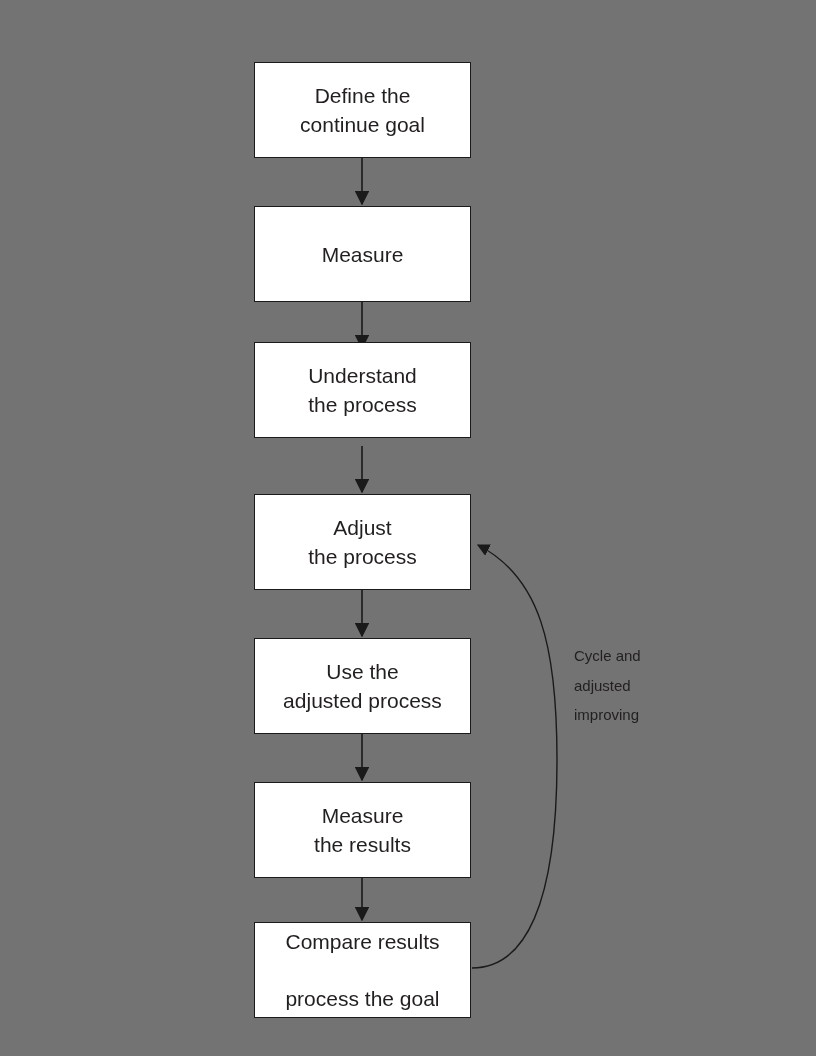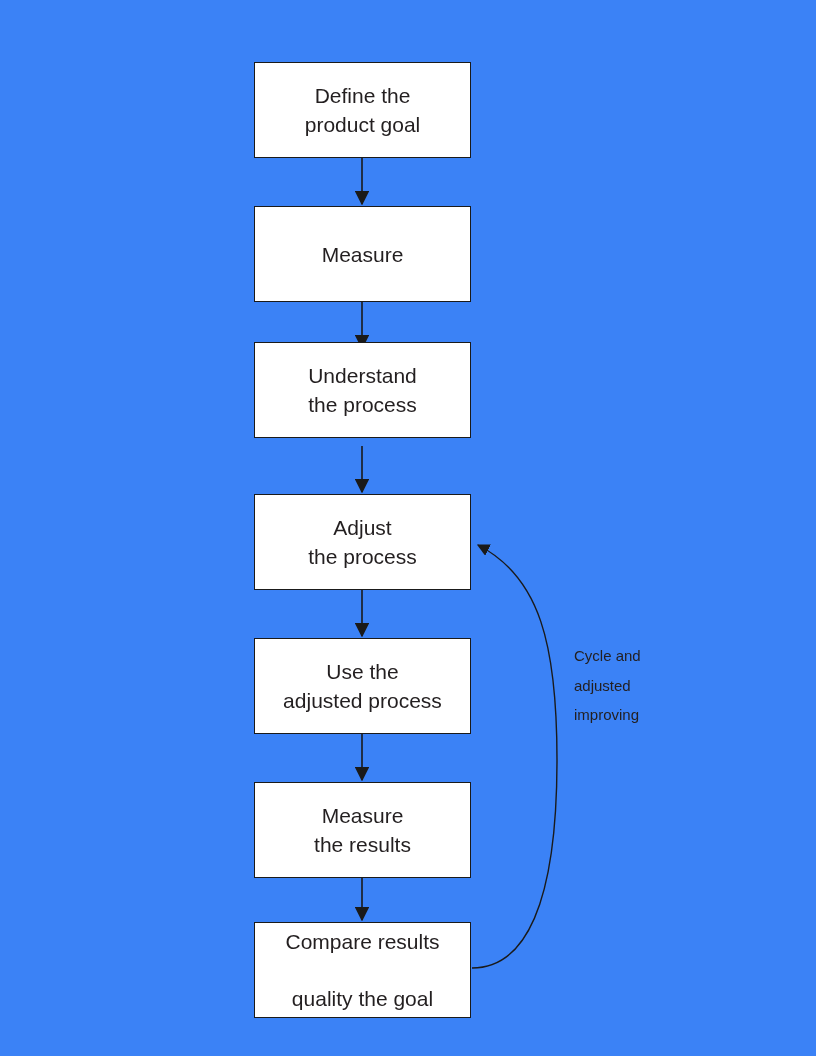--- a/index.html
+++ b/index.html
@@ -4,21 +4,21 @@
 <style>
   html, body {
     margin: 0;
     padding: 0;
     background: #ffffff;
   }
   .canvas {
     position: relative;
     width: 816px;
     height: 1056px;
-    background: #3b82f6;
+    background: #737373;
     font-family: "Liberation Sans", sans-serif;
     color: #231f20;
     overflow: hidden;
   }
   .connector-layer {
     position: absolute;
     left: 0;
     top: 0;
     width: 816px;
     height: 1056px;
@@ -73,21 +73,21 @@
     <line x1="362" y1="446" x2="362" y2="492" stroke="#1a1a1a" stroke-width="1.6" marker-end="url(#arrowhead)"></line>
     <line x1="362" y1="590" x2="362" y2="636" stroke="#1a1a1a" stroke-width="1.6" marker-end="url(#arrowhead)"></line>
     <line x1="362" y1="734" x2="362" y2="780" stroke="#1a1a1a" stroke-width="1.6" marker-end="url(#arrowhead)"></line>
     <line x1="362" y1="878" x2="362" y2="920" stroke="#1a1a1a" stroke-width="1.6" marker-end="url(#arrowhead)"></line>
 
     <path d="M 472 968 C 525 968 557 905 557 760 C 557 645 540 577 478 545" fill="none" stroke="#1a1a1a" stroke-width="1.4" marker-end="url(#arrowhead)"></path>
   </svg>
 
   <div class="step-box b0">
     <div>Define the</div>
-    <div>product goal</div>
+    <div>continue goal</div>
   </div>
 
   <div class="step-box b1">
     <div>Measure</div>
   </div>
 
   <div class="step-box b2">
     <div>Understand</div>
     <div>the process</div>
   </div>
@@ -102,21 +102,21 @@
     <div>adjusted process</div>
   </div>
 
   <div class="step-box b5">
     <div>Measure</div>
     <div>the results</div>
   </div>
 
   <div class="step-box b6">
     <div>Compare results</div>
-    <div>quality the goal</div>
+    <div>process the goal</div>
   </div>
 
   <div class="cycle-label">
     <div>Cycle and</div>
     <div>adjusted</div>
     <div>improving</div>
   </div>
 
 </div>
 

